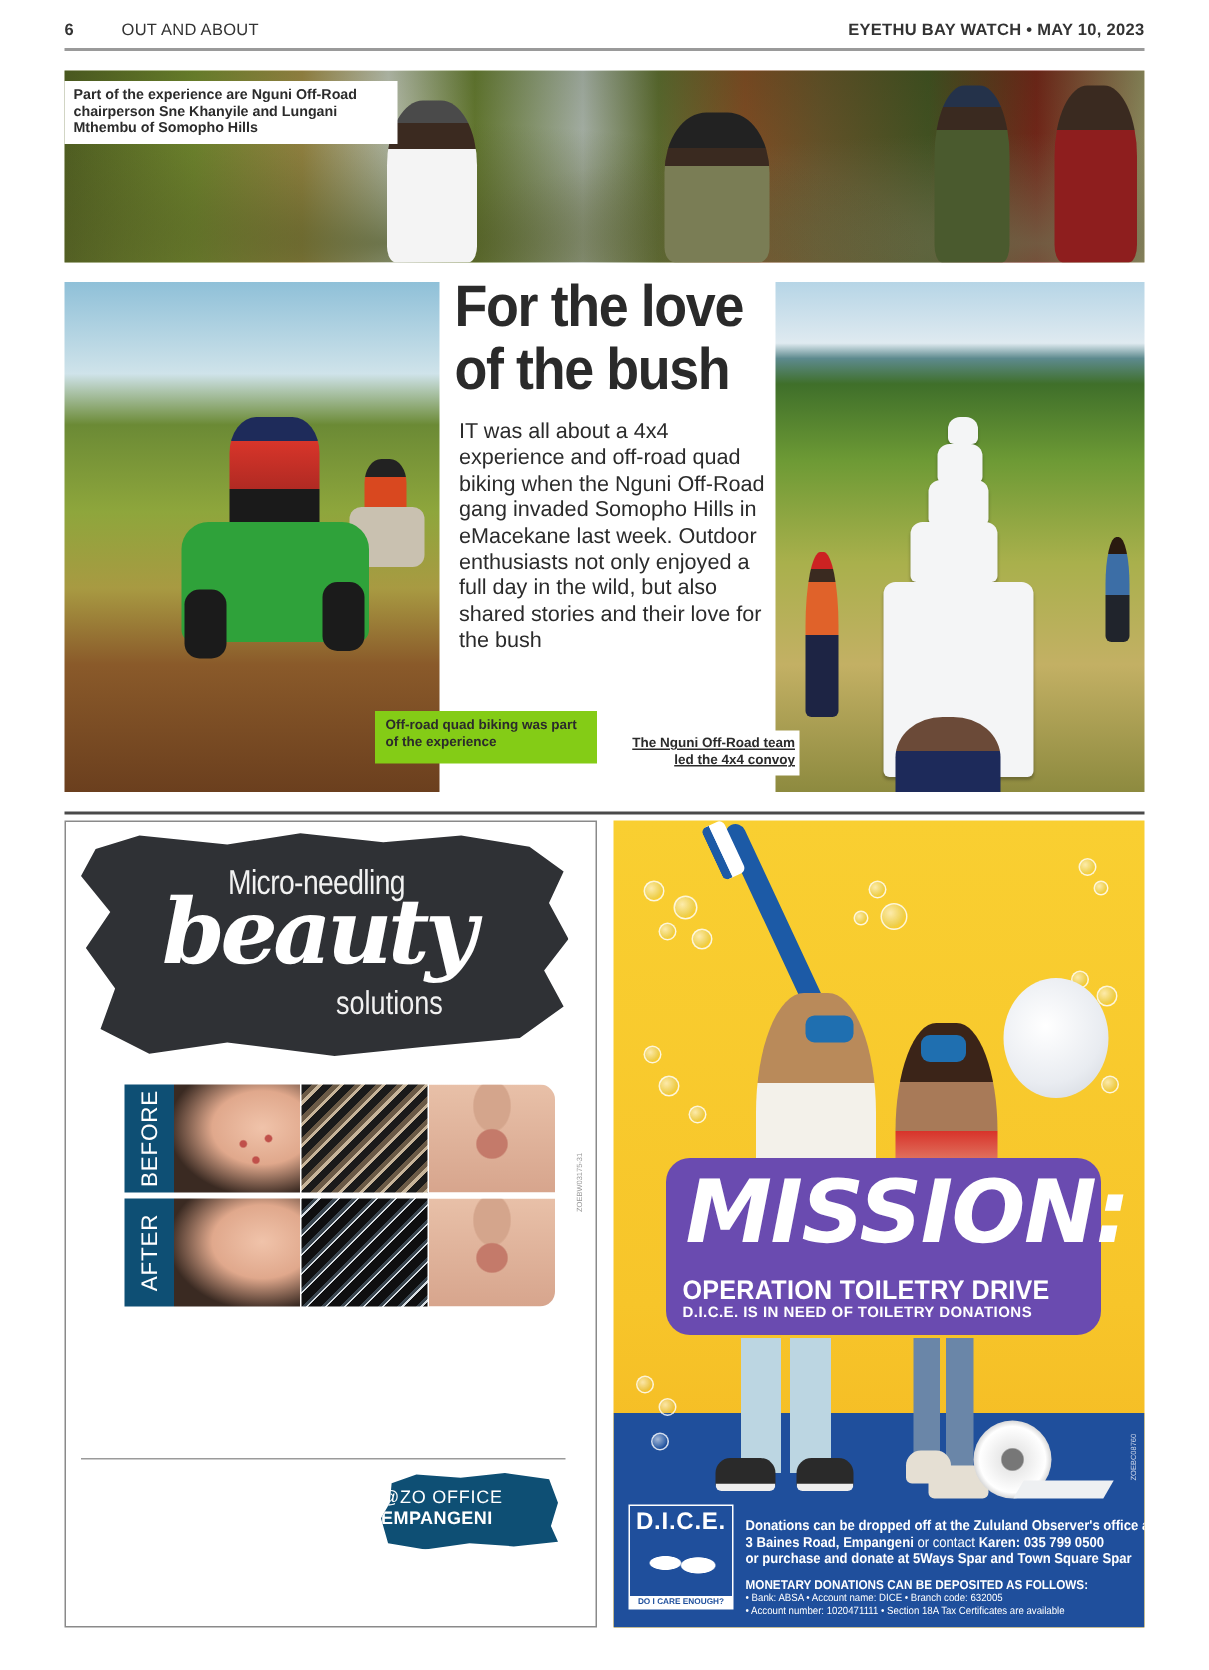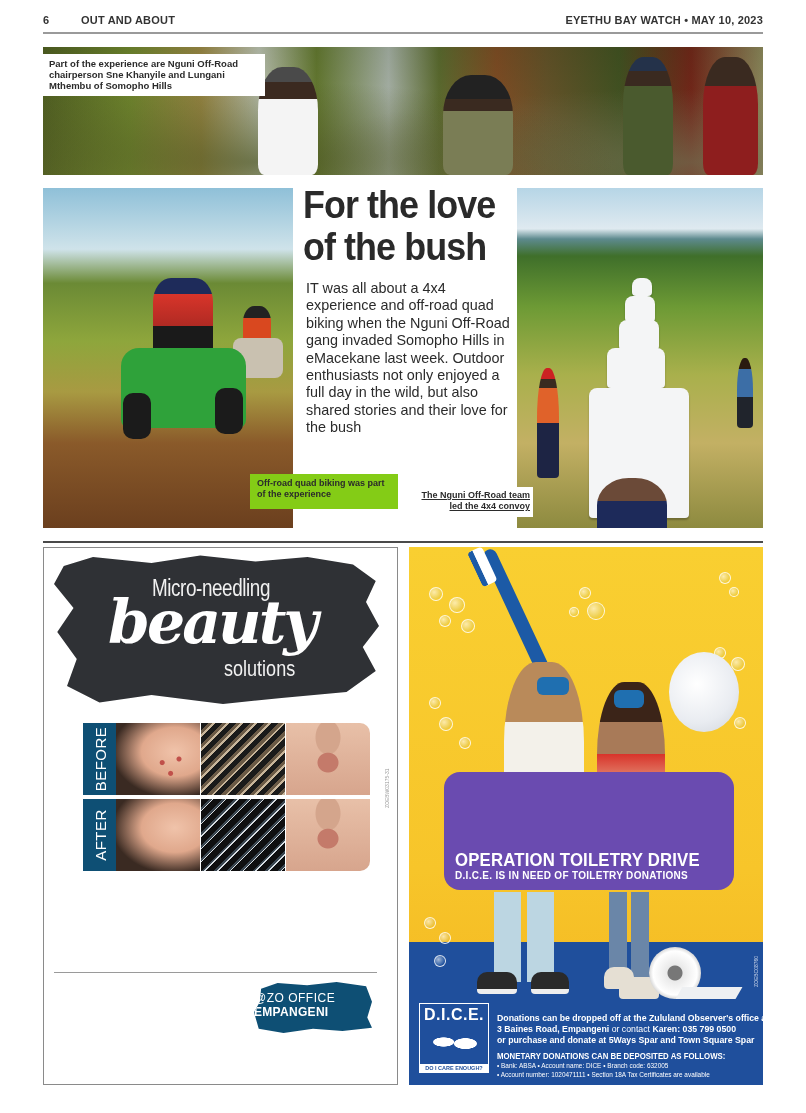--- a/index.html
+++ b/index.html
@@ -2,21 +2,21 @@
 <html><head>
 <meta charset="utf-8">
 <style>
   * { box-sizing: border-box; margin: 0; padding: 0; }
   html, body { width: 806px; height: 1113px; background: #ffffff; overflow: hidden; }
   body { position: relative; font-family: "Liberation Sans", sans-serif; color: #2b2b2b; }
 
   
   .page-header { position: absolute; left: 43px; top: 12px; width: 720px; height: 22px; border-bottom: 2px solid #9a9a9a; }
   .page-num { position: absolute; left: 0; top: 2px; font-size: 11px; font-weight: bold; color: #333; }
-  .section-name { position: absolute; left: 38px; top: 2px; font-size: 11px; font-weight: bold; color: #333; letter-spacing: 0.2px; }
+  .section-name { position: absolute; left: 38px; top: 2px; font-size: 11px; font-weight: normal; color: #333; letter-spacing: 0.2px; }
   .masthead { position: absolute; right: 0; top: 2px; font-size: 11px; font-weight: bold; color: #333; letter-spacing: 0.2px; }
 
   
   .banner-photo { position: absolute; left: 43px; top: 47px; width: 720px; height: 128px; overflow: hidden;
     background: linear-gradient(90deg, #5f6b2a 0%, #8aa13a 12%, #c6a35a 22%, #f2f2ee 30%, #7b8f3e 38%, #d7dde0 48%, #6f7c3c 55%, #a0522d 63%, #7a5a33 70%, #4c5a2a 80%, #8e1e1e 90%, #b2a57a 100%); }
   .banner-photo .shade { position:absolute; inset:0; background: radial-gradient(ellipse at 30% 90%, rgba(70,80,30,0.7), transparent 50%), radial-gradient(ellipse at 90% 90%, rgba(110,110,80,0.7), transparent 45%), linear-gradient(180deg, rgba(30,50,10,0.35), rgba(60,80,20,0.2)); }
   .fig { position:absolute; border-radius: 40% 40% 10% 10%; }
   .banner-caption { position: absolute; left: 43px; top: 54px; width: 222px; height: 42px; background: #fff; padding: 4px 6px; font-size: 9.5px; font-weight: bold; line-height: 11px; color: #2b2b2b; }
 
   
@@ -213,20 +213,21 @@
   <div class="legs-girl"></div>
   <div class="legs-boy"></div>
   <div class="shoe" style="left:68px;top:425px;width:40px;background:#2a2a2a;border-bottom:5px solid #eee;"></div>
   <div class="shoe" style="left:122px;top:425px;width:38px;background:#2a2a2a;border-bottom:5px solid #eee;"></div>
   <div class="shoe" style="left:195px;top:420px;width:30px;background:#e5dfd3;"></div>
   <div class="shoe" style="left:210px;top:430px;width:40px;background:#e5dfd3;"></div>
   <div class="tp-roll"></div>
   <div class="tp-sheet"></div>
 
   <div class="mission-box"></div>
+  <div class="mission-word">MISSION:</div>
   <div class="op-title">OPERATION TOILETRY DRIVE</div>
   <div class="op-sub">D.I.C.E. IS IN NEED OF TOILETRY DONATIONS</div>
 
   <div class="dice-logo">
     <div class="dice-logo-title">D.I.C.E.</div>
     <div class="dice-logo-art"></div>
     <div class="dice-logo-tag">DO I CARE ENOUGH?</div>
   </div>
 
   <div class="dice-info">

